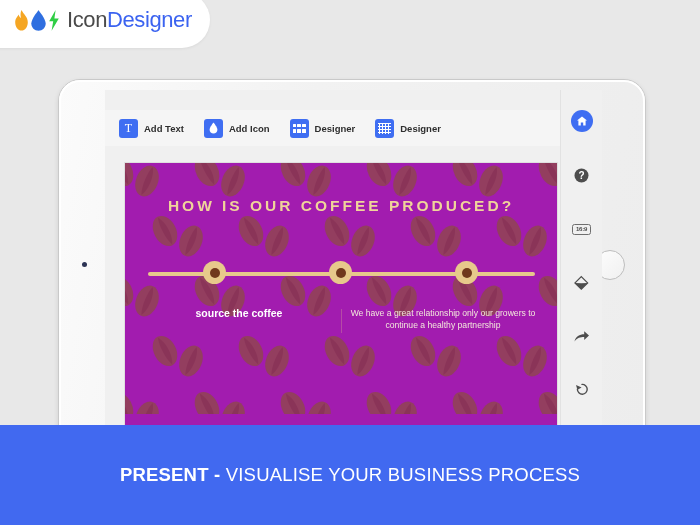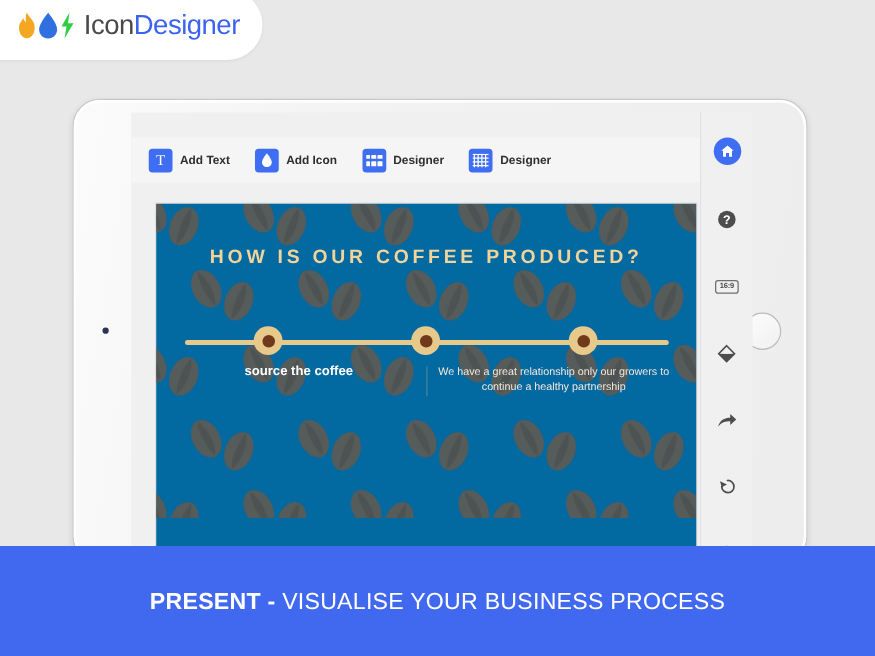--- a/index.html
+++ b/index.html
@@ -107,21 +107,21 @@
   .ratio-badge {
     border: 1.4px solid #6e6e6e; border-radius: 2.5px;
     font-size: 6px; font-weight: bold; color: #4a4a4a;
     padding: 1.5px 2.5px; letter-spacing: -0.2px;
   }
 
   
   .canvas {
     position: absolute; left: 20px; top: 73px;
     width: 432px; height: 312px;
-    background: #0369a1;
+    background: #a21caf;
     overflow: hidden;
     box-shadow: 0 0 0 1px rgba(0,0,0,0.07);
   }
   .beans { position: absolute; inset: 0; opacity: 1; }
   .canvas-content { position: absolute; inset: 0; }
 
   .c-title {
     position: absolute; left: 0; right: 0; top: 34px;
     text-align: center;
     color: #f0d49a;
@@ -139,40 +139,40 @@
     border-radius: 50%;
     background: #e7c98b;
     display: flex; align-items: center; justify-content: center;
   }
   .tl-node::after {
     content:''; width: 10px; height: 10px; border-radius: 50%;
     background: #70391c;
   }
 
   .cols {
-    position: absolute; left: 12px; right: 12px; top: 128px;
+    position: absolute; left: 12px; right: 12px; top: 144px;
     display: flex;
   }
   .col { flex: 1; text-align: center; padding: 0 6px; position: relative; }
   .col + .col::before {
     content:''; position:absolute; left:0; top:2px; bottom:-2px; width:1px;
     background: rgba(231,201,139,0.28);
   }
   .col-h {
     color: #ffffff; font-size: 10.5px; font-weight: bold;
     margin-bottom: 5px;
   }
   .col-b {
     color: #f3e7dc; font-size: 8.6px; line-height: 1.42;
   }
 
   
   .banner {
     position: absolute; left: 0; bottom: 0;
-    width: 700px; height: 88px;
+    width: 700px; height: 100px;
     background: #4169f0;
     display: flex; align-items: center; justify-content: center;
   }
   .banner-txt { color: #ffffff; font-size: 18.5px; letter-spacing: 0.2px; white-space: nowrap; }
   .banner-txt b { font-weight: bold; }
 </style>
 </head>
 <body>
 
 <div class="logo-pill">

